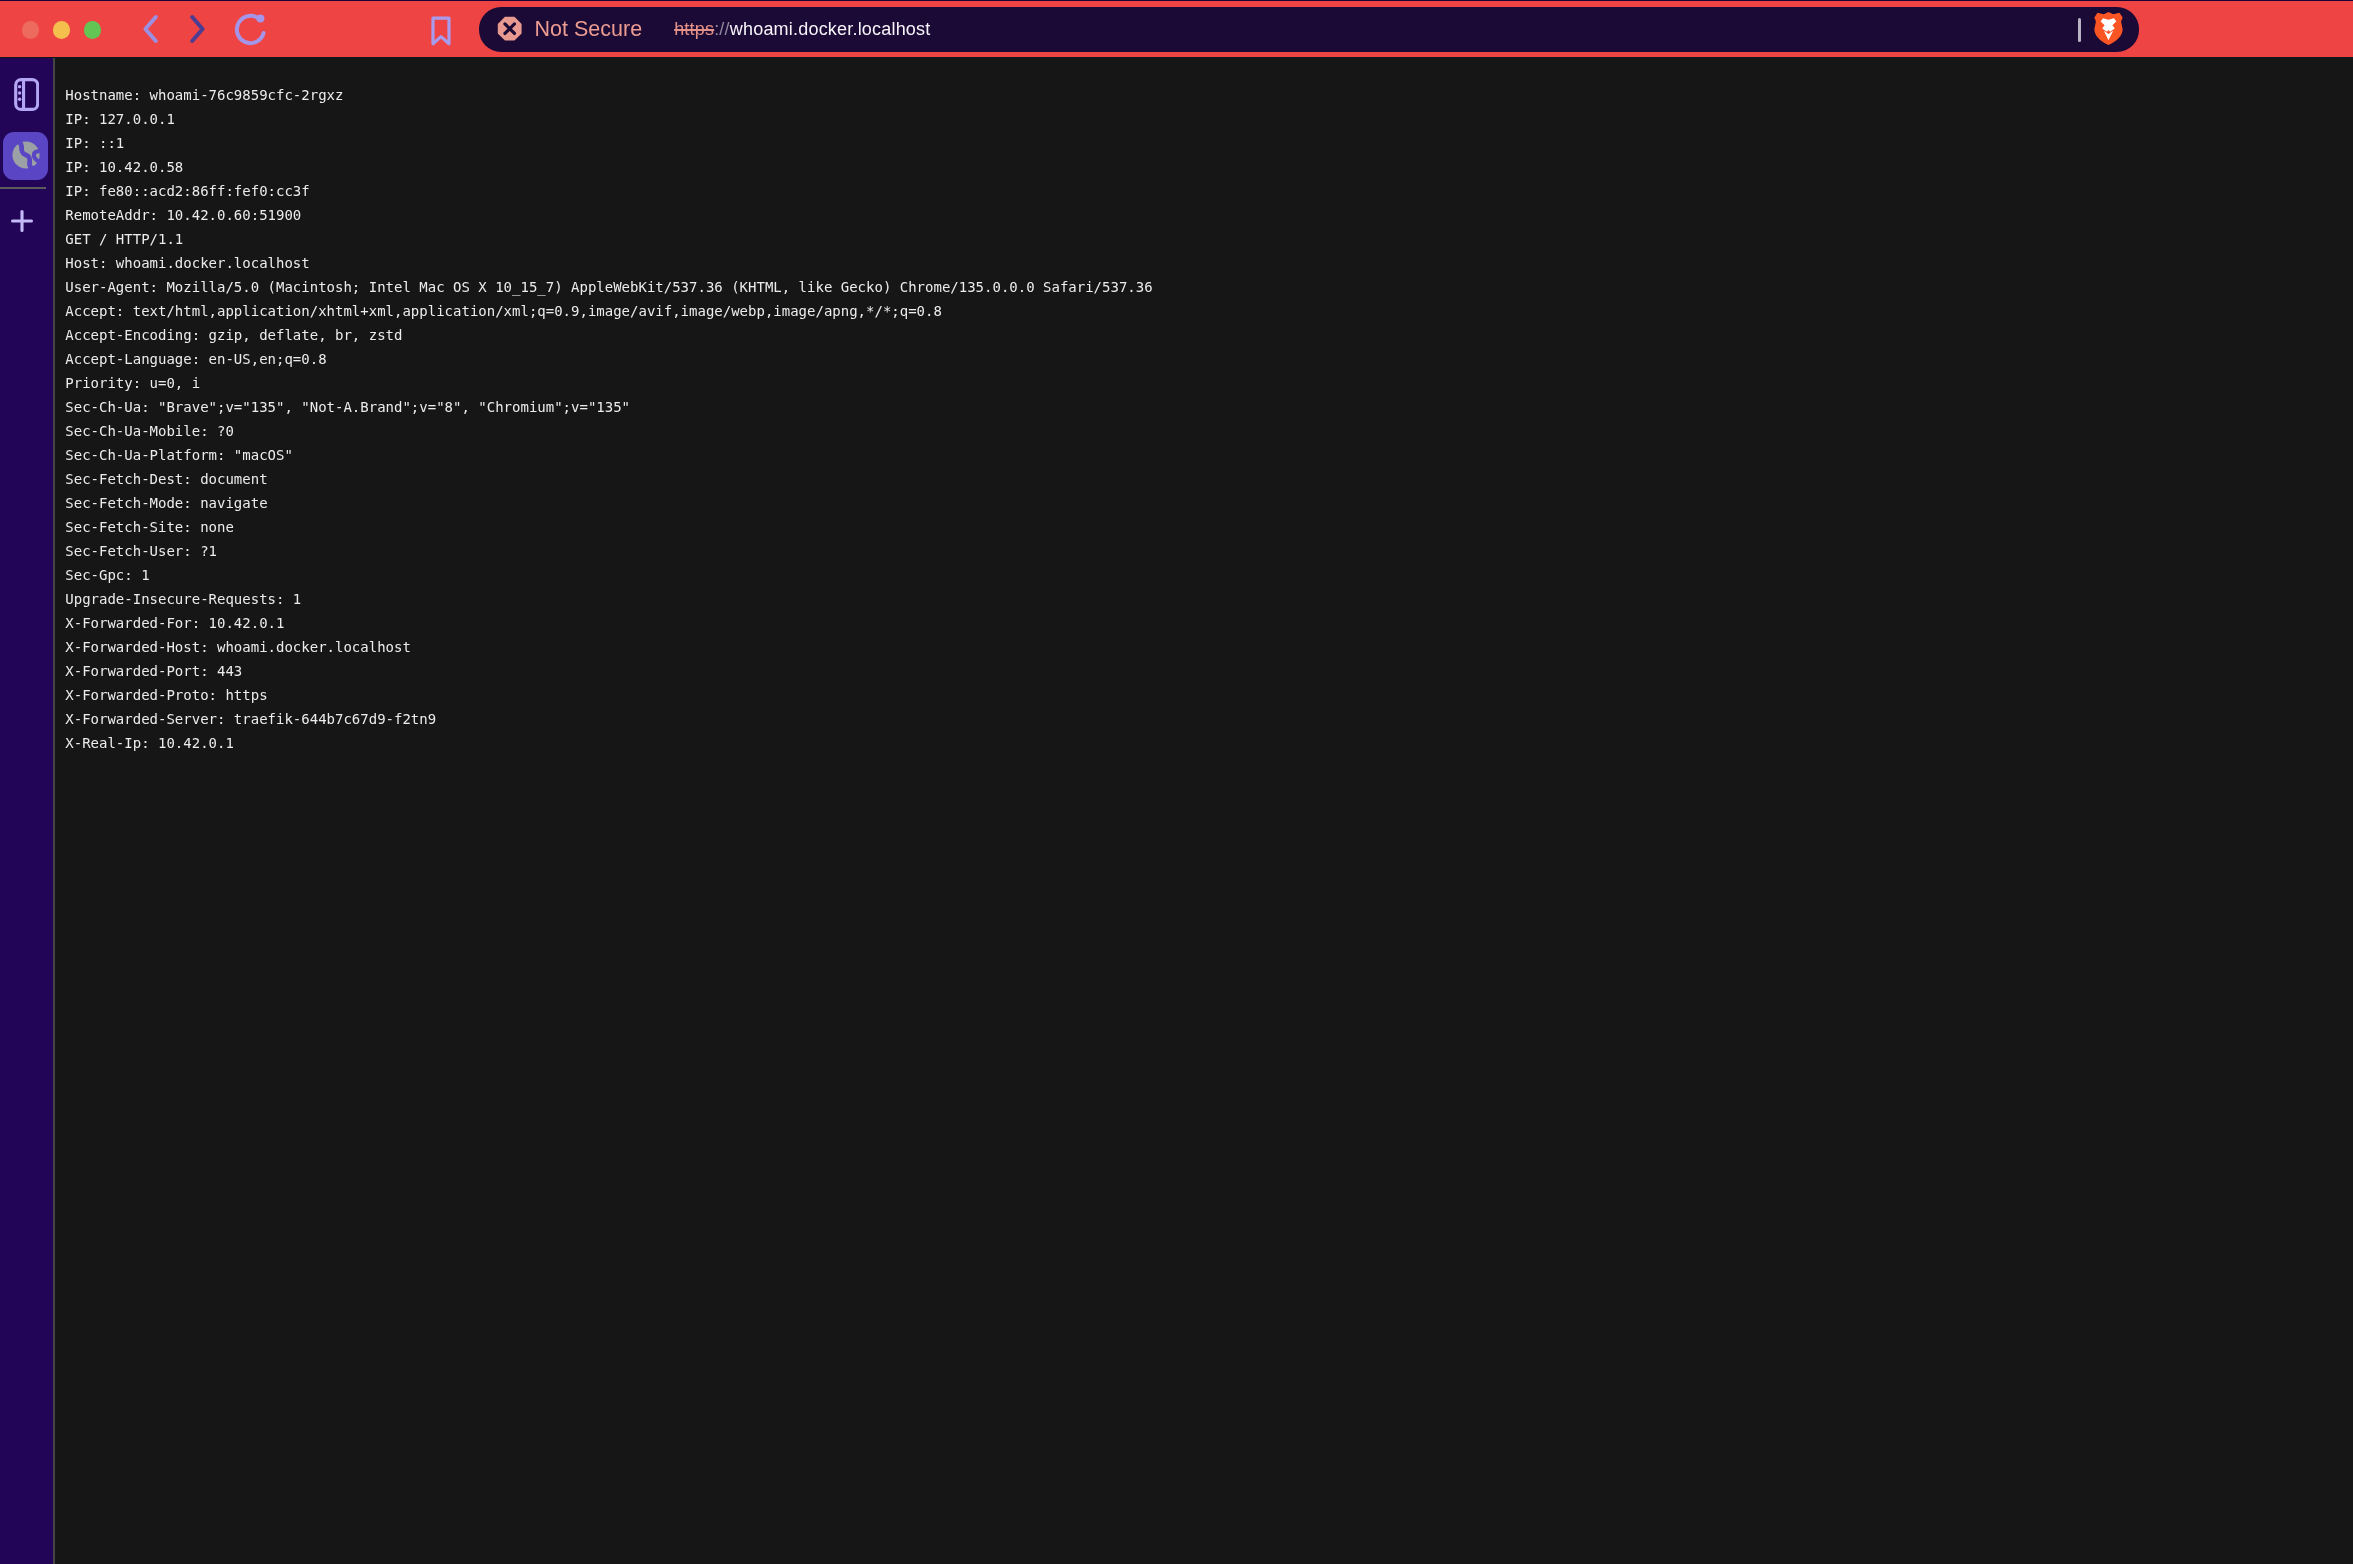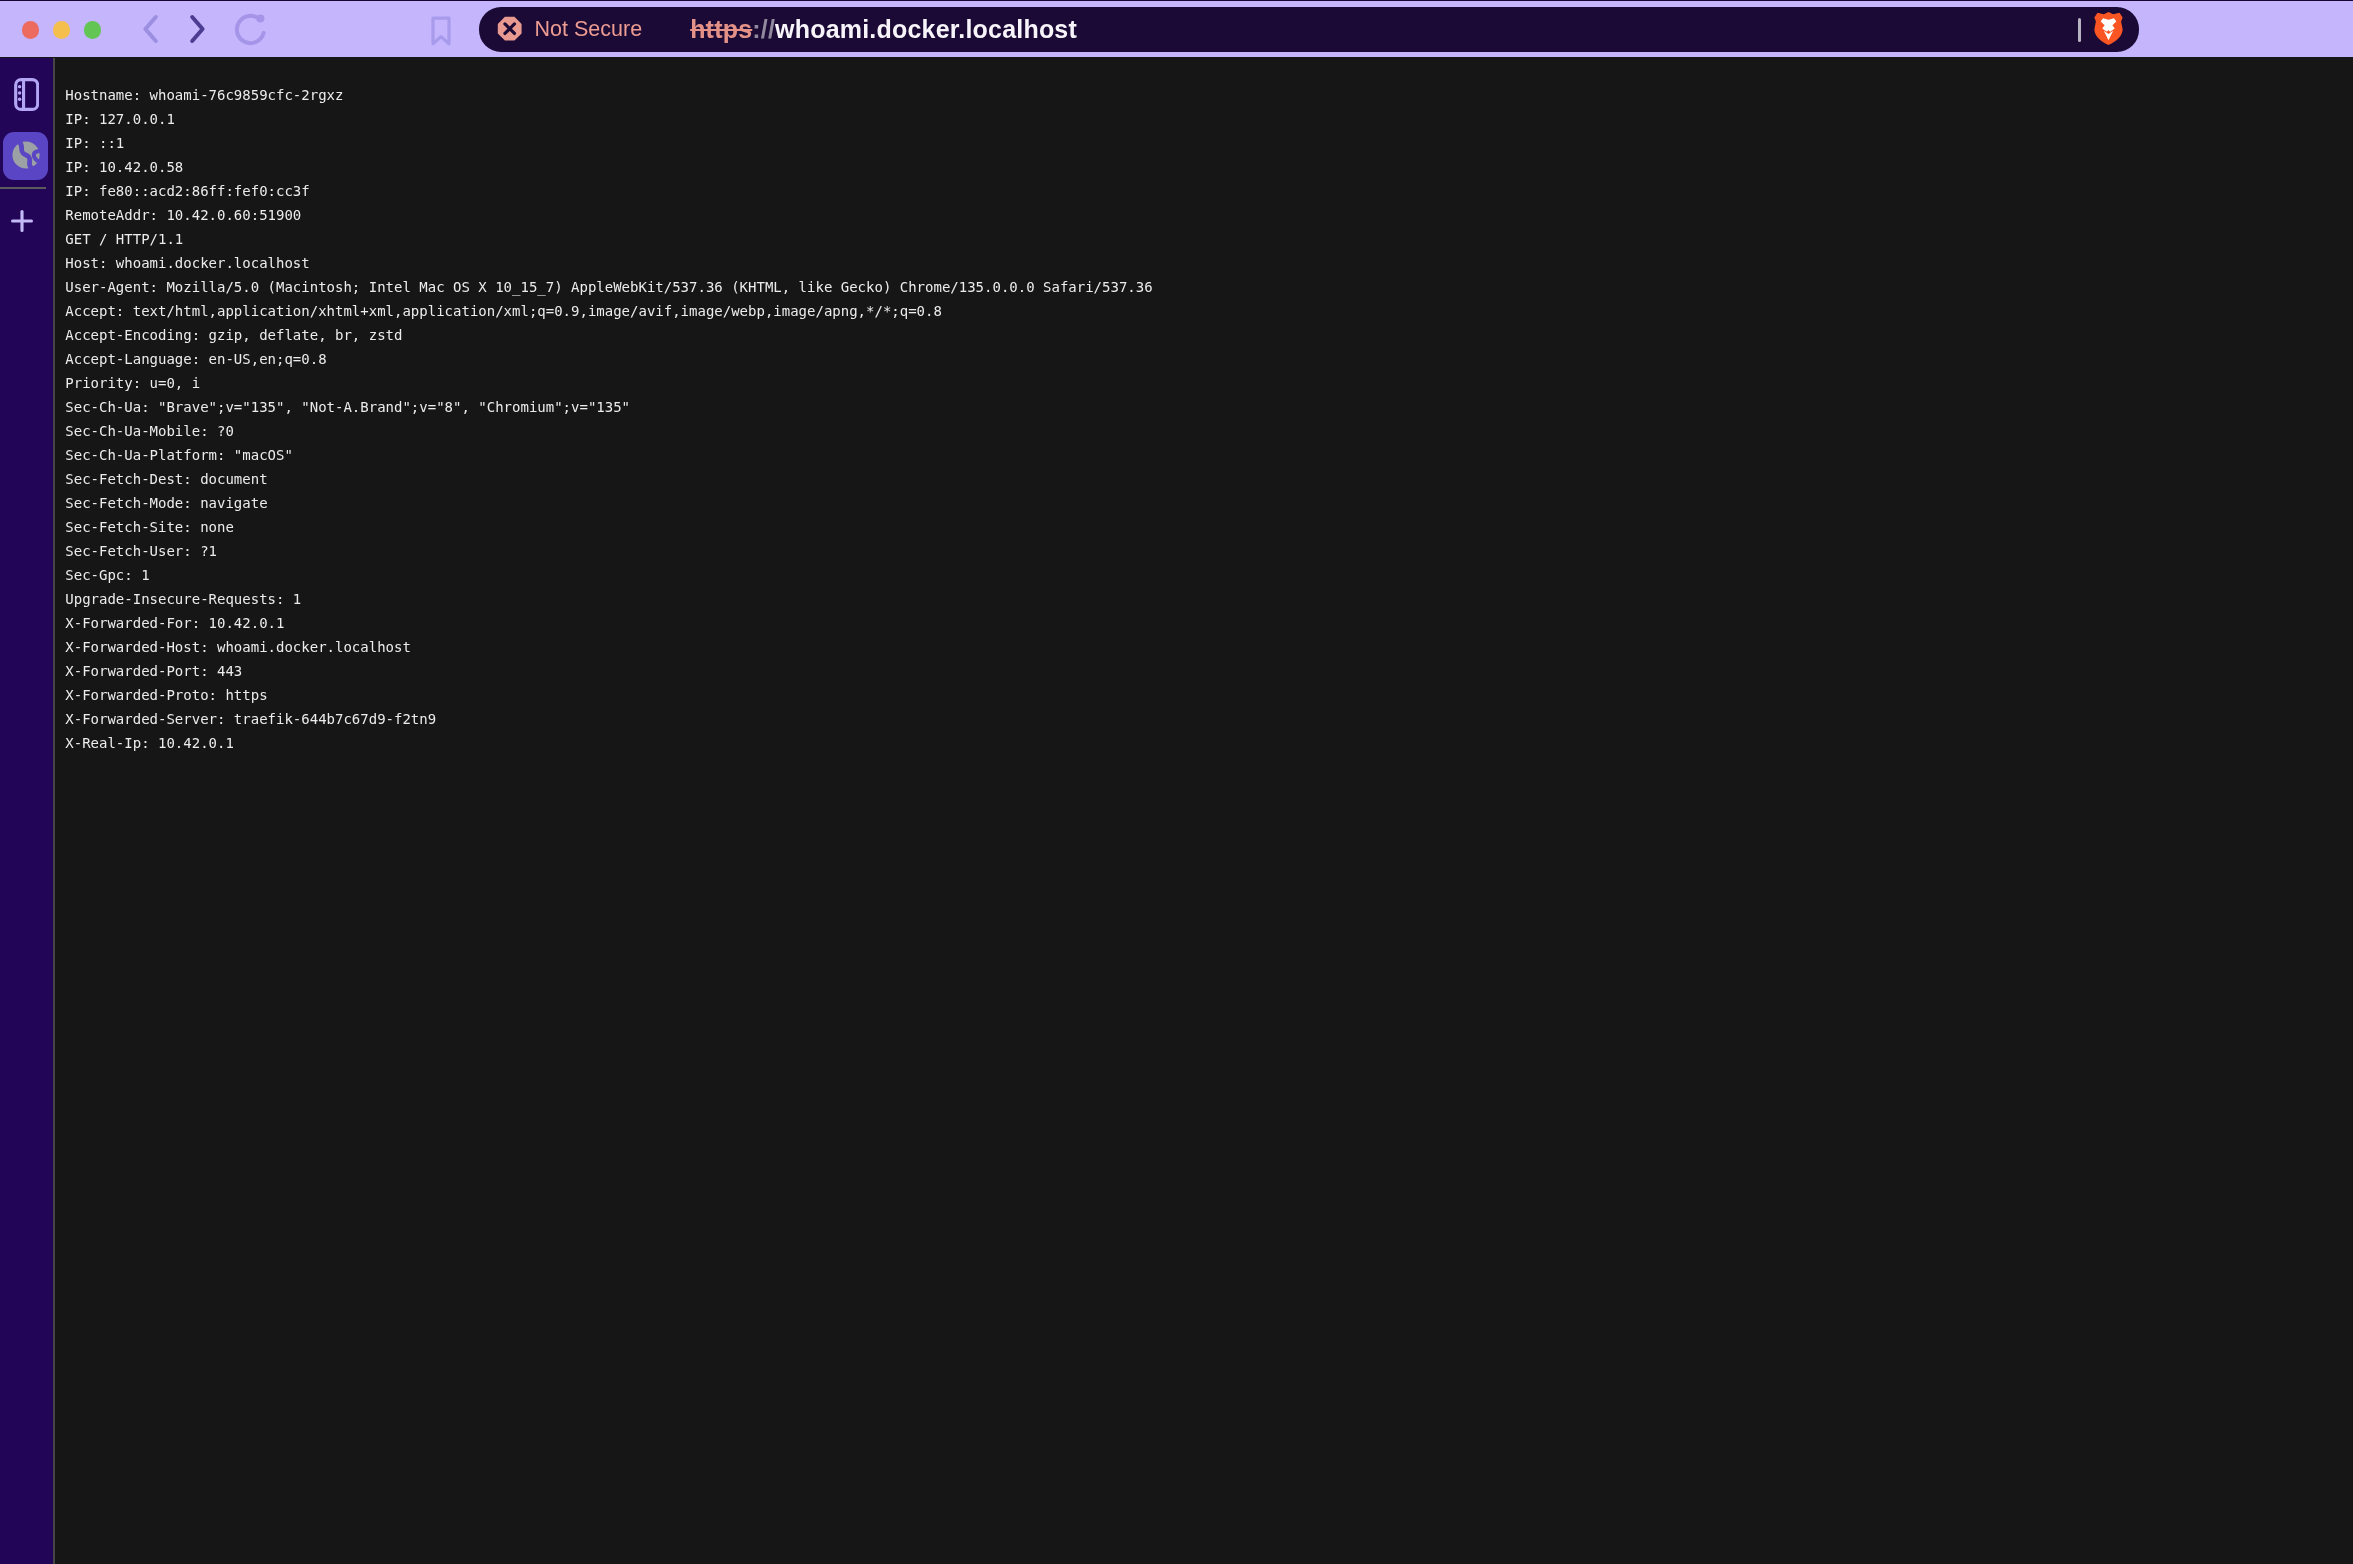--- a/index.html
+++ b/index.html
@@ -7,21 +7,21 @@
     width: 2354px; height: 1565px;
     background: #161616;
     font-family: "Liberation Sans", sans-serif;
     overflow: hidden;
     position: relative;
   }
 
   
   .toolbar {
     position: absolute; top: 0; left: 0; width: 2354px; height: 56px;
-    background: #c4b5fd;
+    background: #ef4444;
     border-top: 1.6px solid #190335;
     box-sizing: content-box;
   }
   .traffic-lights {
     position: absolute; left: 21.5px; top: 20px;
     display: flex; gap: 13.5px;
   }
   .tl { width: 17.5px; height: 17.5px; border-radius: 50%; }
   .tl-close    { background: #ec6a5e; }
   .tl-minimize { background: #f5bf4e; }
@@ -35,21 +35,21 @@
 
   
   .url-bar {
     position: absolute; left: 479px; top: 6.4px; width: 1660px; height: 45px;
     background: #1c0a36; border-radius: 22px;
     display: flex; align-items: center;
     padding-left: 17.5px; padding-right: 14.3px; box-sizing: border-box;
   }
   .badge-icon { flex: 0 0 auto; margin-right: 12.7px; }
   .badge-label { color: #ec9c91; font-size: 21.5px; white-space: nowrap; }
-  .url-text { margin-left: 48px; font-size: 25px; white-space: nowrap; letter-spacing: 0.2px; font-weight: bold; }
+  .url-text { margin-left: 32px; font-size: 18px; white-space: nowrap; letter-spacing: 0.2px; }
   .scheme { color: #e49287; text-decoration: line-through; text-decoration-thickness: 2.4px; }
   .separator { color: #8f8a9d; }
   .host { color: #f7f5fa; }
   .bar-right { margin-left: auto; display: flex; align-items: center; gap: 11px; }
   .bar-divider { width: 3.2px; height: 24px; background: #b9b4c4; border-radius: 1.6px; }
 
   
   .sidebar {
     position: absolute; left: 0; top: 58px; bottom: 0; width: 53px;
     background: #220557;

